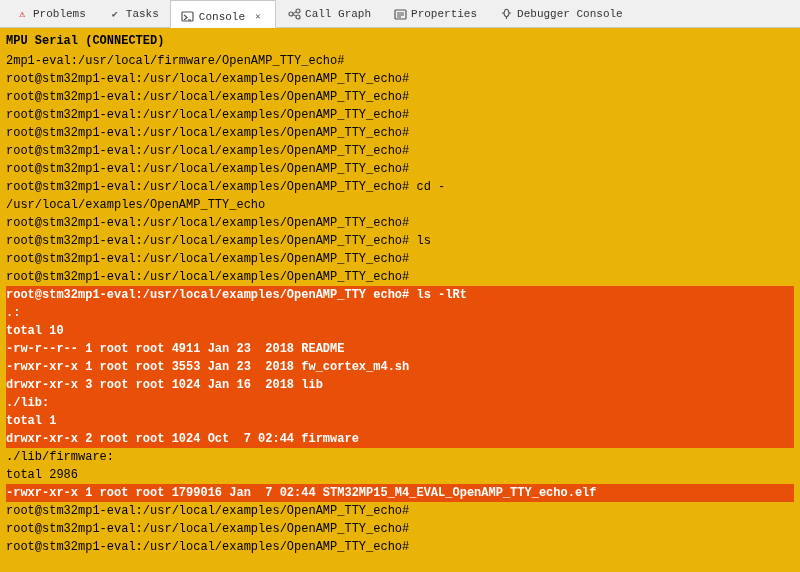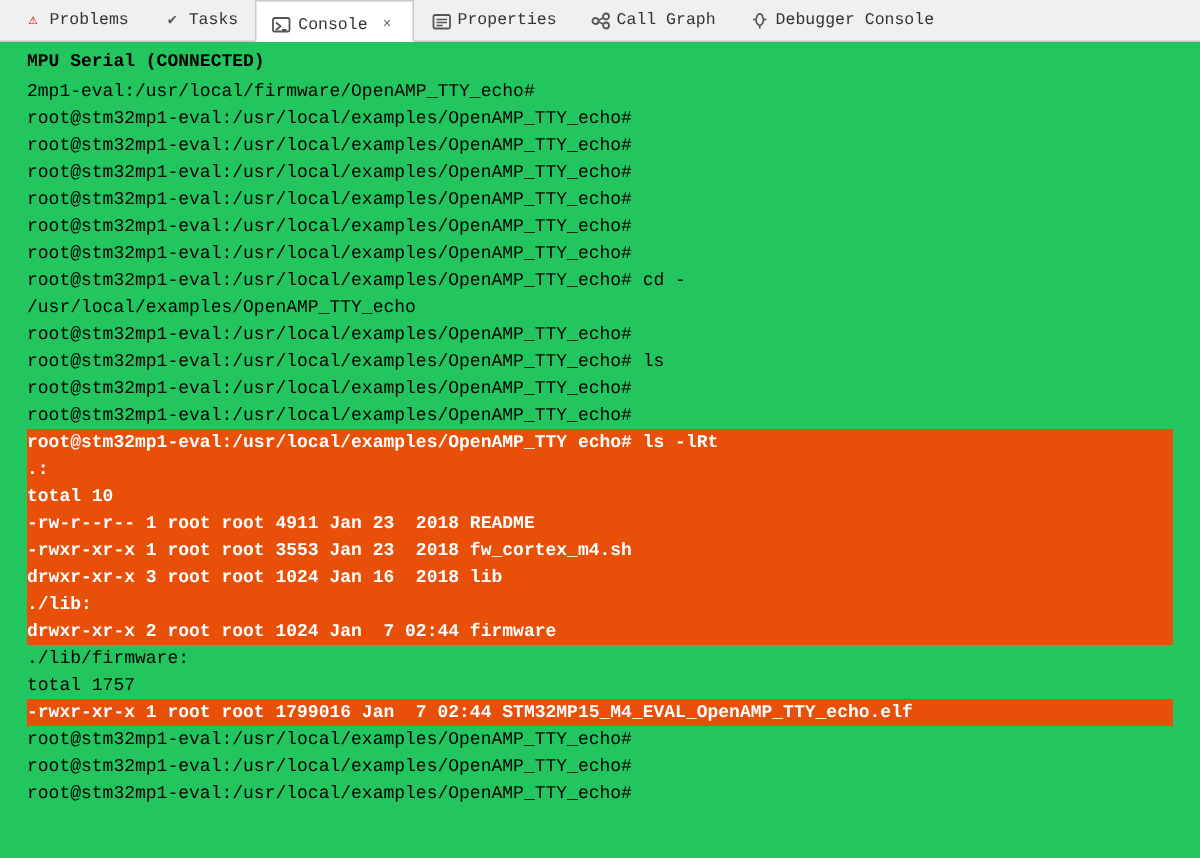--- a/index.html
+++ b/index.html
@@ -65,24 +65,24 @@
       justify-content: center;
       border-radius: 2px;
       font-size: 9px;
       color: #666;
       cursor: pointer;
       margin-left: 2px;
     }
 
     
     .console-container {
-      background: #22c55e;
+      background: #eab308;
       height: calc(572px - 28px);
       overflow-y: auto;
-      padding: 4px 18px;
+      padding: 4px 6px;
       font-family: 'Consolas', 'Courier New', monospace;
       font-size: 12px;
       line-height: 1.5;
       color: #000;
     }
 
     .console-title {
       color: #000;
       font-weight: bold;
       margin-bottom: 2px;
@@ -124,41 +124,41 @@
       <svg width="13" height="13" viewBox="0 0 13 13">
           <rect x="1" y="2" width="11" height="9" rx="1" fill="none" stroke="#555" stroke-width="1.2"></rect>
           <polyline points="3,5 6,7.5 3,10" fill="none" stroke="#555" stroke-width="1.2"></polyline>
           <line x1="7" y1="10" x2="10" y2="10" stroke="#555" stroke-width="1.2"></line>
         </svg>
     </span>
     <span>Console</span>
     <span class="tab-close">✕</span>
   </div>
   <div class="tab">
-    <span class="tab-icon icon-properties">
-      <svg width="13" height="13" viewBox="0 0 13 13">
-          <rect x="1" y="2" width="11" height="9" rx="1" fill="none" stroke="#555" stroke-width="1.2"></rect>
-          <line x1="3" y1="5" x2="10" y2="5" stroke="#555" stroke-width="1"></line>
-          <line x1="3" y1="7" x2="10" y2="7" stroke="#555" stroke-width="1"></line>
-          <line x1="3" y1="9" x2="7" y2="9" stroke="#555" stroke-width="1"></line>
-        </svg>
-    </span>
-    <span>Properties</span>
-  </div>
-  <div class="tab">
     <span class="tab-icon icon-callgraph">
       <svg width="13" height="13" viewBox="0 0 13 13">
           <circle cx="3" cy="6" r="2" fill="none" stroke="#555" stroke-width="1.2"></circle>
           <circle cx="10" cy="3" r="2" fill="none" stroke="#555" stroke-width="1.2"></circle>
           <circle cx="10" cy="9" r="2" fill="none" stroke="#555" stroke-width="1.2"></circle>
           <line x1="5" y1="5.5" x2="8" y2="4" stroke="#555" stroke-width="1"></line>
           <line x1="5" y1="6.5" x2="8" y2="8" stroke="#555" stroke-width="1"></line>
         </svg>
     </span>
     <span>Call Graph</span>
+  </div>
+  <div class="tab">
+    <span class="tab-icon icon-properties">
+      <svg width="13" height="13" viewBox="0 0 13 13">
+          <rect x="1" y="2" width="11" height="9" rx="1" fill="none" stroke="#555" stroke-width="1.2"></rect>
+          <line x1="3" y1="5" x2="10" y2="5" stroke="#555" stroke-width="1"></line>
+          <line x1="3" y1="7" x2="10" y2="7" stroke="#555" stroke-width="1"></line>
+          <line x1="3" y1="9" x2="7" y2="9" stroke="#555" stroke-width="1"></line>
+        </svg>
+    </span>
+    <span>Properties</span>
   </div>
   <div class="tab">
     <span class="tab-icon icon-debugger">
       <svg width="13" height="13" viewBox="0 0 13 13">
           <path d="M5,2 Q6.5,0.5 8,2 L9,5 Q9,8 6.5,9 Q4,8 4,5 Z" fill="none" stroke="#555" stroke-width="1.1"></path>
           <line x1="6.5" y1="9" x2="6.5" y2="11" stroke="#555" stroke-width="1.1"></line>
           <line x1="2" y1="5" x2="4" y2="5" stroke="#555" stroke-width="1.1"></line>
           <line x1="9" y1="5" x2="11" y2="5" stroke="#555" stroke-width="1.1"></line>
         </svg>
     </span>
@@ -183,22 +183,23 @@
       <div class="console-line">root@stm32mp1-eval:/usr/local/examples/OpenAMP_TTY_echo#</div>
       <div class="console-line">root@stm32mp1-eval:/usr/local/examples/OpenAMP_TTY_echo#</div>
       <div class="console-line line-highlighted">root@stm32mp1-eval:/usr/local/examples/OpenAMP_TTY echo# ls -lRt</div>
       <div class="console-line line-highlighted">.:</div>
       <div class="console-line line-highlighted">total 10</div>
       <div class="console-line line-highlighted">-rw-r--r-- 1 root root 4911 Jan 23  2018 README</div>
       <div class="console-line line-highlighted">-rwxr-xr-x 1 root root 3553 Jan 23  2018 fw_cortex_m4.sh</div>
       <div class="console-line line-highlighted">drwxr-xr-x 3 root root 1024 Jan 16  2018 lib</div>
       <div class="console-line"></div>
       <div class="console-line line-highlighted">./lib:</div>
-      <div class="console-line line-highlighted">drwxr-xr-x 2 root root 1024 Jan  7 02:44 firmware</div>
+      <div class="console-line line-highlighted">total 1</div>
+      <div class="console-line line-highlighted">drwxr-xr-x 2 root root 1024 Oct  7 02:44 firmware</div>
       <div class="console-line"></div>
       <div class="console-line">./lib/firmware:</div>
-      <div class="console-line">total 1757</div>
+      <div class="console-line">total 2986</div>
       <div class="console-line line-highlighted">-rwxr-xr-x 1 root root 1799016 Jan  7 02:44 STM32MP15_M4_EVAL_OpenAMP_TTY_echo.elf</div>
       <div class="console-line">root@stm32mp1-eval:/usr/local/examples/OpenAMP_TTY_echo#</div>
       <div class="console-line">root@stm32mp1-eval:/usr/local/examples/OpenAMP_TTY_echo#</div>
       <div class="console-line">root@stm32mp1-eval:/usr/local/examples/OpenAMP_TTY_echo#</div>
     </div>
 </div>
 
 </body></html>

